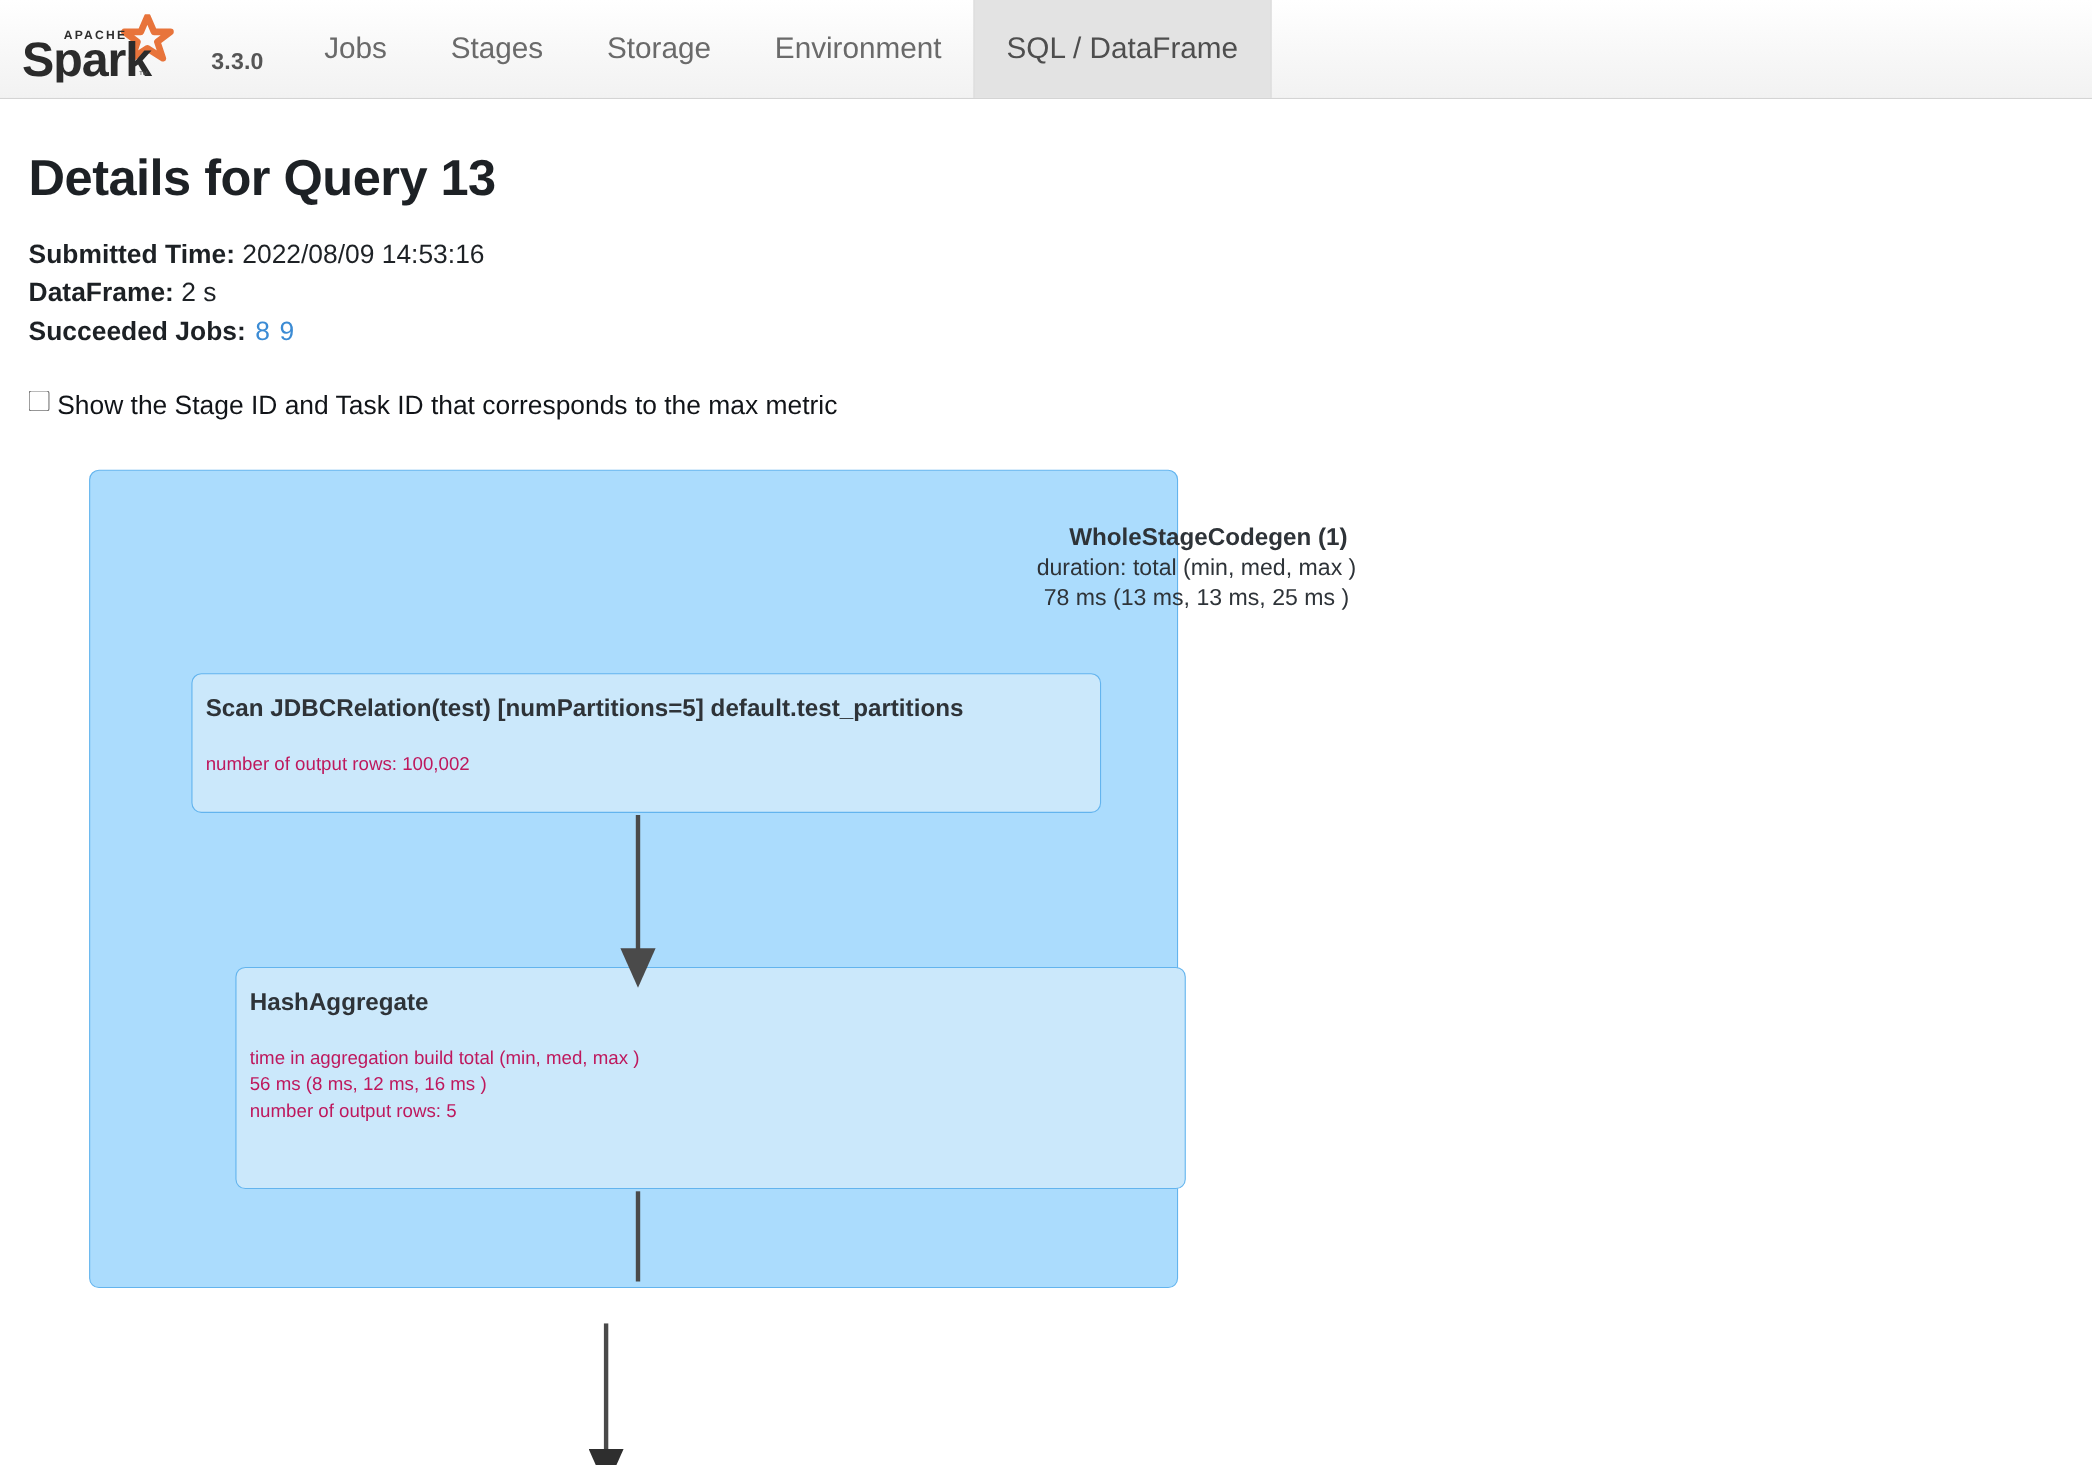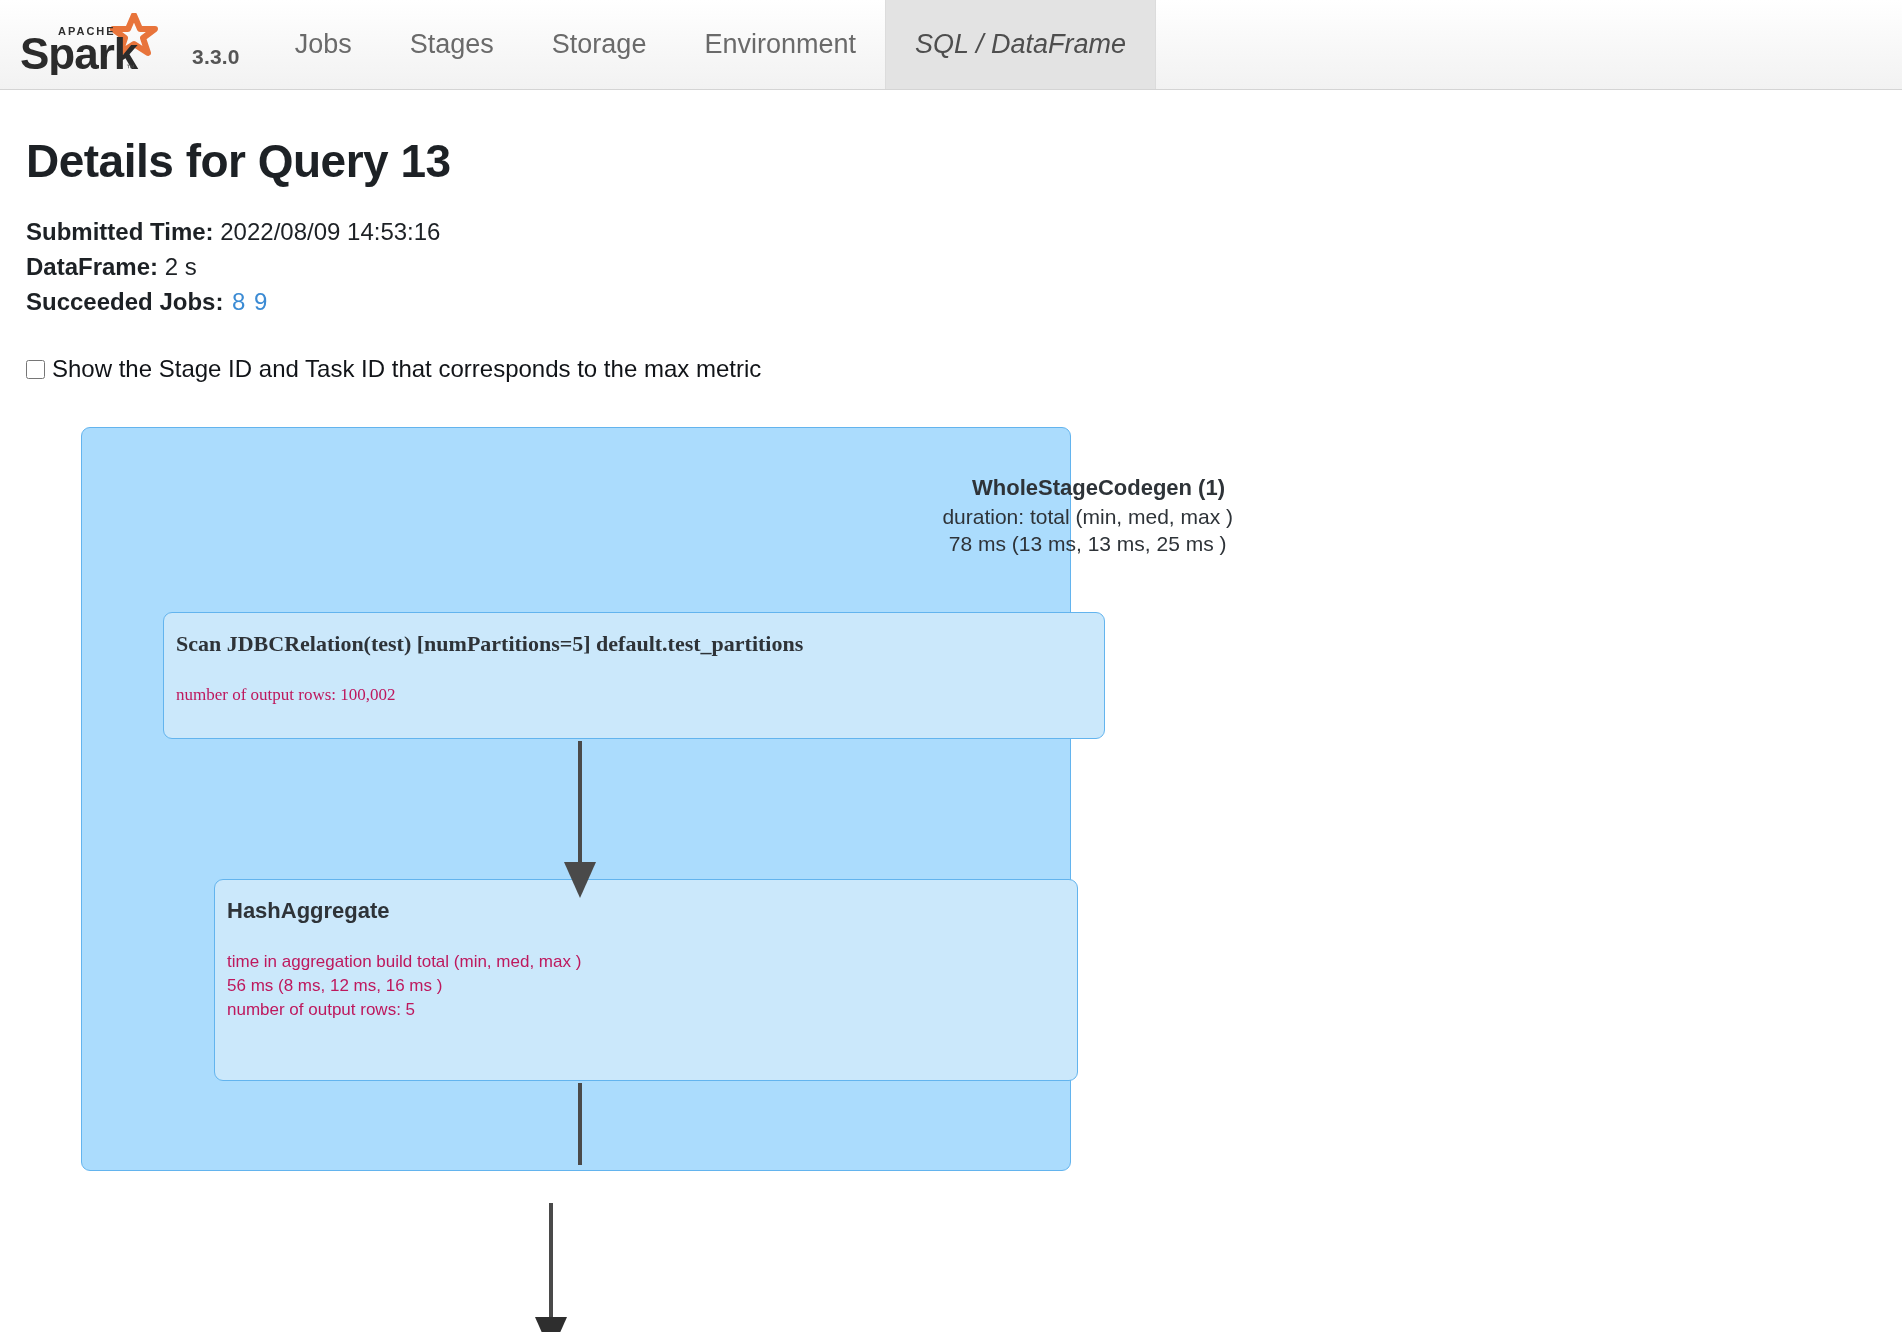--- a/index.html
+++ b/index.html
@@ -47,21 +47,20 @@
     font-size: 27px;
     color: #6a6a6a;
     text-decoration: none;
     white-space: nowrap;
   }
   .nav-tab.active {
     background: #e3e3e3;
     color: #4e4e4e;
     border-left: 1px solid #dcdcdc;
     border-right: 1px solid #dcdcdc;
-    font-style: italic;
   }
 
   
   .content { padding: 0 26px; }
   .page-title {
     font-size: 46px;
     font-weight: bold;
     color: #1d2125;
     margin: 44px 0 0 0;
     letter-spacing: -.5px;
@@ -74,21 +73,21 @@
   }
   .meta-row b { font-weight: bold; }
   .job-link {
     color: #3b8bd4;
     text-decoration: none;
     margin-left: 2px;
   }
 
   .checkbox-row {
     display: flex;
-    align-items: center;
+    align-items: flex-start;
     margin-top: 36px;
     gap: 7px;
   }
   .checkbox-row input[type=checkbox] {
     width: 19px; height: 19px;
     margin: 0;
     accent-color: #3b8bd4;
   }
   .checkbox-label { font-size: 24px; color: #111418; }
 
@@ -145,21 +144,21 @@
     white-space: nowrap;
   }
   .op-metrics {
     font-size: 17px;
     color: #be185d;
     line-height: 1.42;
     white-space: pre-line;
     margin-top: 26px;
   }
 
-  #node-scan  { left: 108px; top: 201px; width: 942px; height: 127px; font-family: Liberation Serif, serif; }
+  #node-scan  { left: 119px; top: 201px; width: 827px; height: 127px; }
   #node-hash  { left: 159px; top: 468px; width: 864px; height: 202px; }
 
   .edges { position: absolute; left: 0; top: 0; width: 1200px; height: 760px; pointer-events: none; }
 </style>
 </head>
 <body>
 
 <div class="navbar">
   <a class="brand" href="#">
     <span class="spark-logo">

